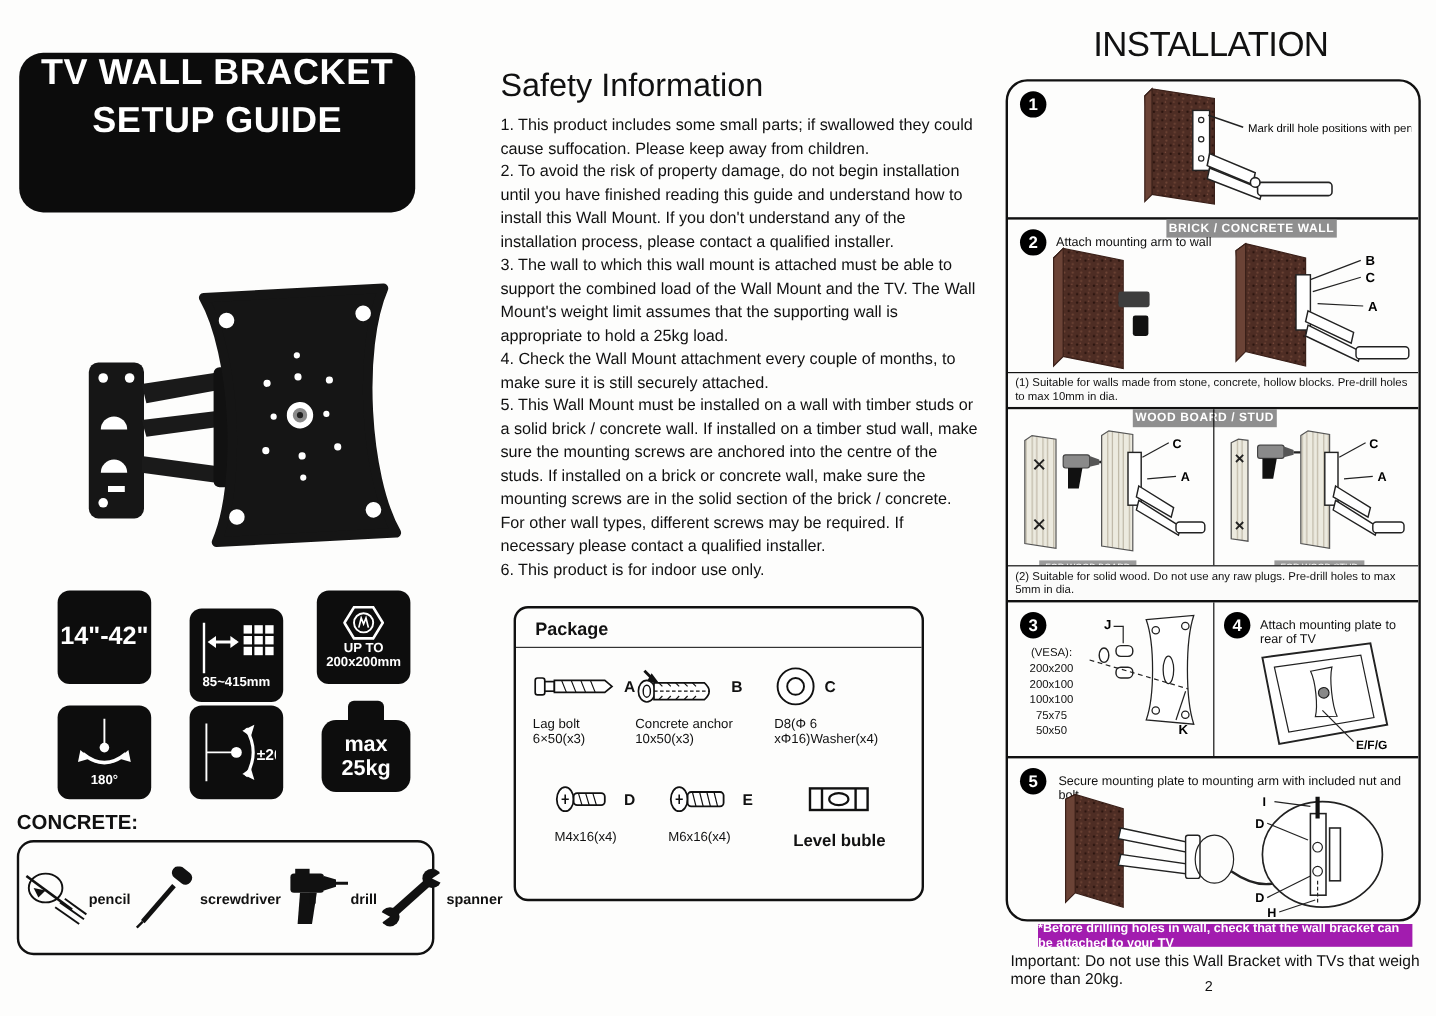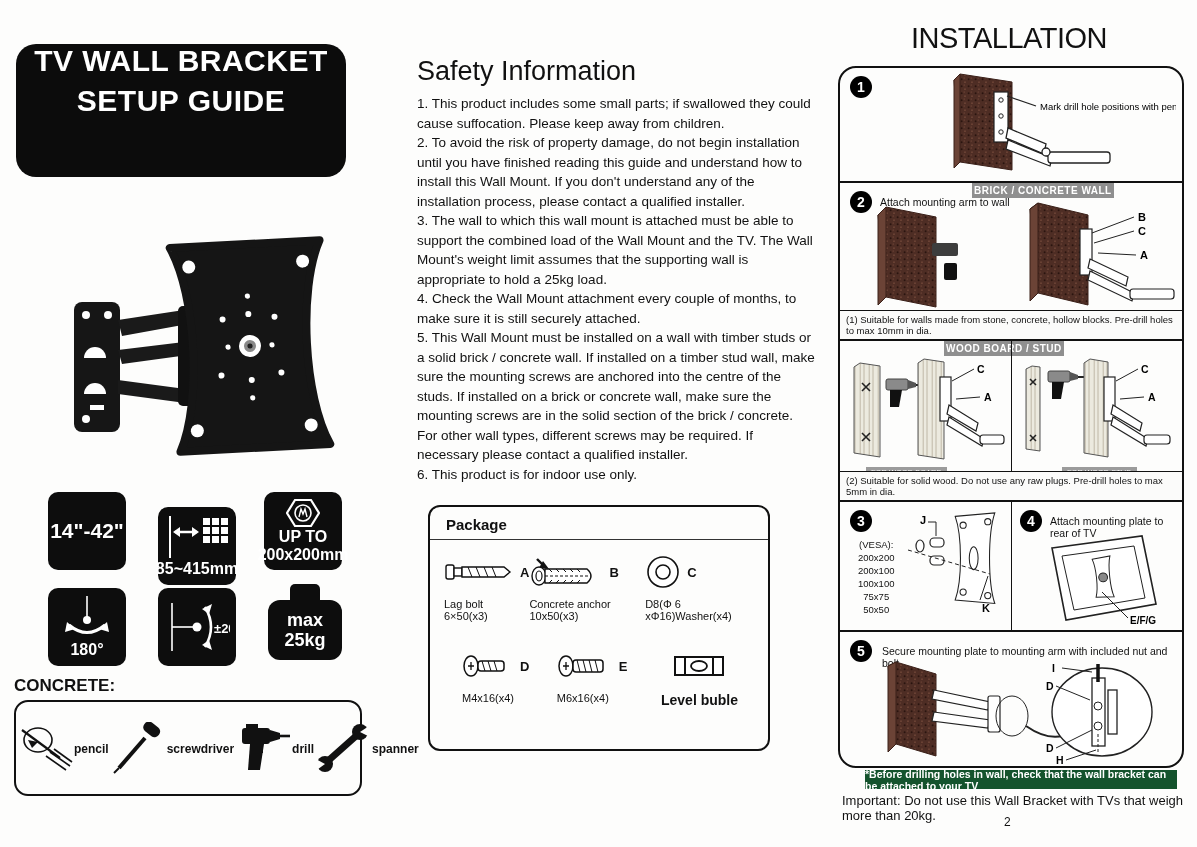--- a/index.html
+++ b/index.html
@@ -5,21 +5,21 @@
   html,body{margin:0;padding:0;background:#d8d8d8;}
   #page{position:relative;width:1197px;height:847px;background:#fdfdfc;overflow:hidden;
         font-family:"Liberation Sans","DejaVu Sans",sans-serif;color:#111;}
   .abs{position:absolute;}
   
   .title-box{left:16px;top:44px;width:330px;height:133px;background:#0c0c0c;border-radius:20px;
              display:flex;flex-direction:column;align-items:center;gap:6px;}
   .title-box div{color:#fff;font-weight:bold;font-size:30px;letter-spacing:.5px;}
   .tile{background:#0d0d0d;border-radius:10px;width:78px;height:78px;color:#fff;
         display:flex;flex-direction:column;align-items:center;justify-content:center;}
-  .tile .lbl{font-weight:bold;font-size:16px;}
+  .tile .lbl{font-weight:bold;font-size:11px;}
   .tile-size{font-weight:bold;font-size:21px;}
   .weight{width:74px;height:60px;background:#0d0d0d;border-radius:12px;display:flex;flex-direction:column;
           align-items:center;justify-content:center;color:#fff;font-weight:bold;font-size:18px;line-height:20px;}
   .weight-knob{width:30px;height:16px;background:#0d0d0d;border-radius:5px 5px 0 0;margin:0 auto;}
   .required{font-size:17px;font-weight:bold;}
   .tools-box{left:14px;top:700px;width:344px;height:92px;border:2.5px solid #111;border-radius:14px;
              display:flex;align-items:center;justify-content:space-around;}
   .tool{display:flex;flex-direction:row;align-items:center;}
   .tool span{font-size:12px;font-weight:bold;margin-top:1px;}
   
@@ -42,21 +42,21 @@
   .stepnum{position:absolute;width:22px;height:22px;border-radius:50%;background:#000;color:#fff;
            font-weight:bold;font-size:14px;display:flex;align-items:center;justify-content:center;}
   .steptext{position:absolute;font-size:10.5px;}
   .badge{position:absolute;background:#8f8f8f;color:#fff;font-weight:bold;font-size:10px;
          padding:2px 2px;letter-spacing:.5px;}
   .minibadge{position:absolute;background:#9b9b9b;color:#fff;font-size:7.5px;padding:1px 5px;}
   .caption{position:absolute;left:0;right:0;bottom:0;border-top:1.5px solid #111;font-size:9.5px;
            padding:3px 6px;background:#fbfbfa;}
   .vsplit{position:absolute;top:0;bottom:0;left:50%;width:0;border-left:1.5px solid #111;}
   .partlabel{font-size:11px;font-weight:bold;}
-  .warn-bar{left:865px;top:770px;width:312px;height:19px;background:#14532d;color:#fff;font-size:10.5px;
+  .warn-bar{left:865px;top:770px;width:312px;height:19px;background:#a21caf;color:#fff;font-size:10.5px;
             font-weight:bold;display:flex;align-items:center;justify-content:center;}
   .important{left:842px;top:793px;font-size:13px;}
   .pagenum{left:1004px;top:815px;font-size:12px;}
   svg text{font-family:"Liberation Sans","DejaVu Sans",sans-serif;}
 </style>
 </head>
 <body>
 
 <div id="page">
 

